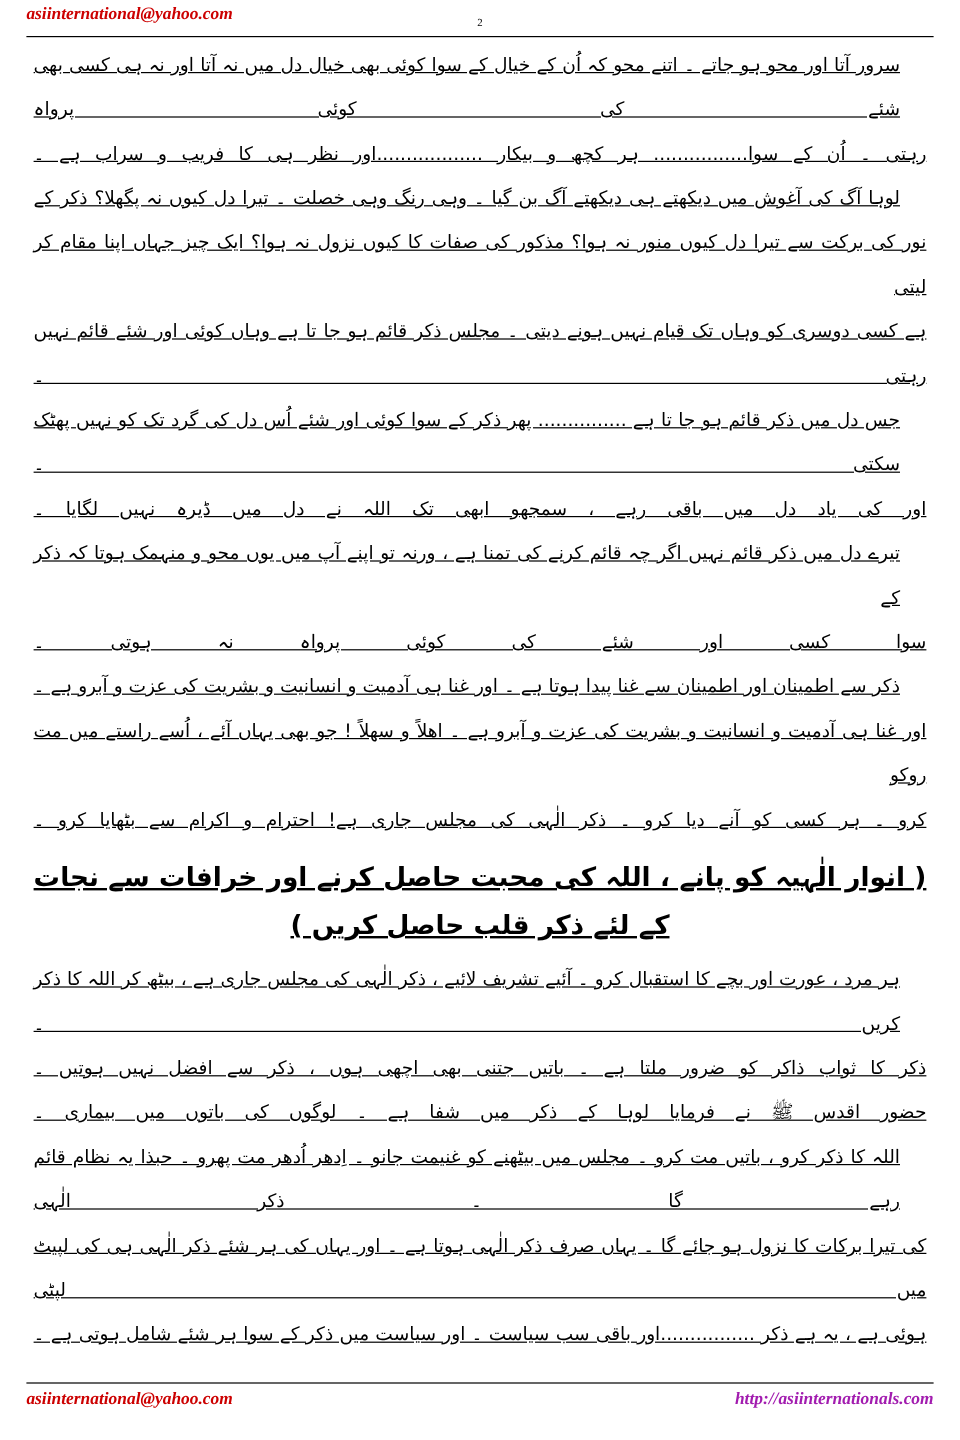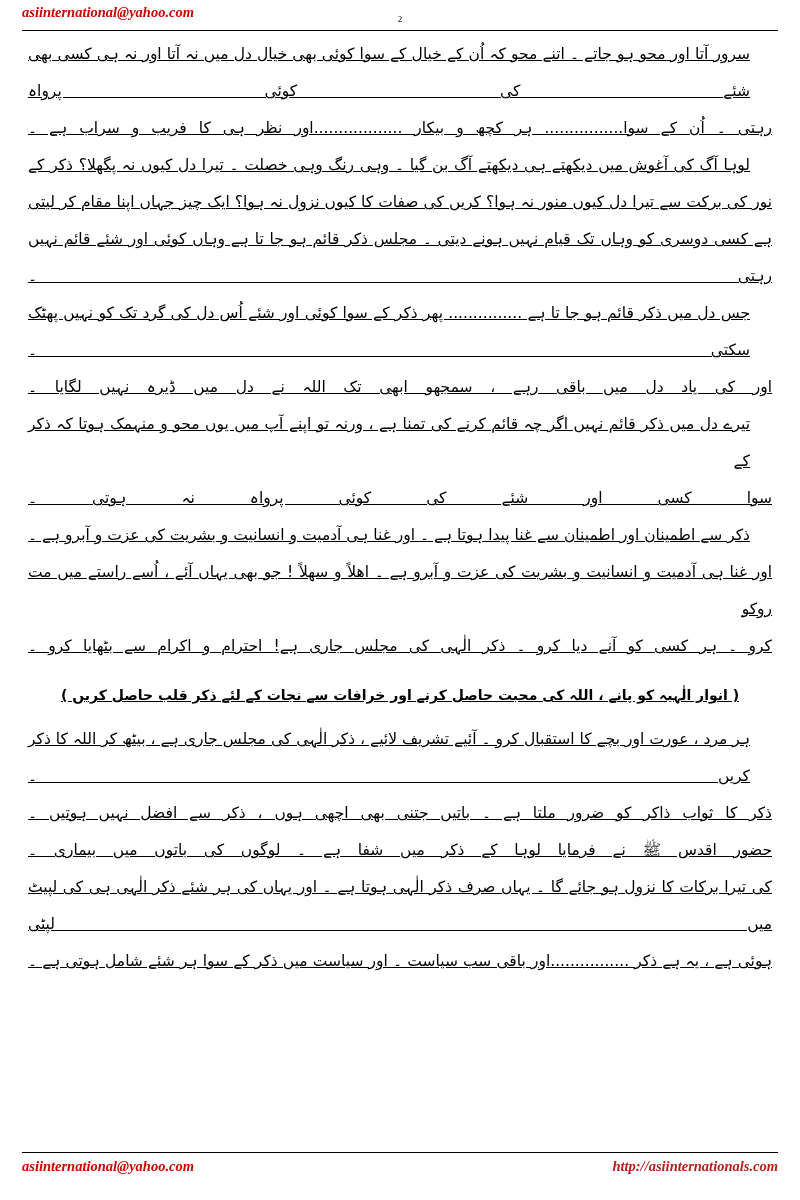--- a/index.html
+++ b/index.html
@@ -68,21 +68,21 @@
     color: #cc0000;
   }
   .bottom-url {
     position: absolute;
     top: 1158px;
     right: 22px;
     font-family: "Liberation Serif", serif;
     font-style: italic;
     font-weight: bold;
     font-size: 14.5px;
-    color: #b91c1c;
+    color: #a21caf;
   }
   
   .body-text {
     position: absolute;
     top: 36px;
     left: 28px;
     width: 744px;
     direction: rtl;
     text-align: justify;
     text-align-last: justify;
@@ -93,22 +93,21 @@
     unicode-bidi: isolate;
   }
   .para {
     margin: 0 0 0 0;
     text-align: justify;
     text-align-last: justify;
     text-decoration: underline;
   }
   .heading {
     font-weight: bold;
-    font-size: 14px;
-    text-align: center;
+    font-size: 22px;
     text-align-last: center;
     margin-top: 10px;
     margin-bottom: 6px;
     line-height: 40px;
   }
   .indent-start {
     padding-right: 22px;
   }
 </style>
 </head>
@@ -117,35 +116,36 @@
 <div class="page">
 
   <div class="top-email">asiinternational@yahoo.com</div>
   <div class="page-number">2</div>
   <div class="top-rule"></div>
 
   <div class="body-text">
     <p class="para indent-start">سرور آتا اور محو ہو جاتے ۔ اتنے محو کہ اُن کے خیال کے سوا کوئی بھی خیال دل میں نہ آتا اور نہ ہی کسی بھی شئے کی کوئی پرواہ</p>
     <p class="para">رہتی ۔ اُن کے سوا................ ہر کچھ و  بیکار ..................اور نظر ہی کا فریب و سراب ہے ۔</p>
     <p class="para indent-start">لوہا آگ کی آغوش میں دیکھتے ہی دیکھتے آگ بن گیا ۔ وہی رنگ وہی خصلت ۔ تیرا دل کیوں نہ پگھلا؟  ذکر کے</p>
-    <p class="para">نور کی برکت سے تیرا دل کیوں منور نہ ہوا؟      کریں کی صفات کا کیوں نزول نہ ہوا؟    ایک چیز جہاں اپنا مقام کر لیتی</p>
+    <p class="para">نور کی برکت سے تیرا دل کیوں منور نہ ہوا؟      مذکور کی صفات کا کیوں نزول نہ ہوا؟    ایک چیز جہاں اپنا مقام کر لیتی</p>
     <p class="para">ہے کسی دوسری کو وہاں تک قیام نہیں ہونے دیتی ۔ مجلس ذکر قائم ہو جا تا ہے وہاں کوئی اور شئے قائم نہیں رہتی ۔</p>
     <p class="para indent-start">جس دل میں ذکر قائم ہو جا تا ہے ............... پھر ذکر کے سوا کوئی اور شئے اُس دل کی گرد تک کو نہیں پھٹک سکتی ۔</p>
     <p class="para">اور کی یاد دل میں باقی رہے ،  سمجھو ابھی تک اللہ نے دل میں ڈیرہ نہیں لگایا ۔</p>
     <p class="para indent-start">تیرے دل میں ذکر قائم نہیں اگر چہ قائم کرنے کی تمنا ہے ، ورنہ تو اپنے آپ میں یوں محو و منہمک ہوتا کہ ذکر کے</p>
     <p class="para">سوا کسی اور شئے کی کوئی پرواہ نہ ہوتی ۔</p>
     <p class="para indent-start">ذکر سے اطمینان اور اطمینان سے غنا پیدا ہوتا ہے ۔ اور غنا ہی آدمیت و انسانیت و بشریت کی عزت و آبرو ہے ۔</p>
     <p class="para">اور غنا ہی آدمیت و انسانیت و بشریت کی عزت و آبرو ہے ۔ اھلاً و سھلاً ! جو بھی یہاں آئے ،  اُسے راستے میں مت روکو</p>
     <p class="para">کرو ۔  ہر کسی کو آنے دیا کرو ۔ ذکر الٰہی کی مجلس جاری ہے! احترام و اکرام سے بٹھایا کرو ۔</p>
 
     <p class="para heading">( انوار الٰہیہ کو پانے ، اللہ کی محبت حاصل کرنے اور خرافات سے نجات کے لئے ذکر قلب حاصل کریں )</p>
 
     <p class="para indent-start">ہر مرد ، عورت اور بچے کا استقبال کرو ۔  آئیے تشریف لائیے ،  ذکر الٰہی کی مجلس جاری ہے ،  بیٹھ کر اللہ کا ذکر کریں ۔</p>
     <p class="para">ذکر کا ثواب ذاکر کو ضرور ملتا ہے ۔ باتیں جتنی بھی اچھی ہوں ،  ذکر سے افضل نہیں ہوتیں ۔</p>
     <p class="para">حضور اقدس ﷺ نے فرمایا لوہا کے ذکر میں شفا ہے ۔ لوگوں کی باتوں میں بیماری ۔</p>
+    <p class="para indent-start">اللہ کا ذکر کرو ،  باتیں مت کرو ۔ مجلس میں بیٹھنے کو غنیمت جانو ۔   اِدھر اُدھر مت پھرو ۔  حبذا یہ نظام قائم رہے گا ۔ ذکر الٰہی</p>
     <p class="para">کی تیرا برکات کا نزول ہو جائے گا ۔ یہاں صرف ذکر الٰہی ہوتا ہے ۔ اور یہاں کی ہر شئے ذکر الٰہی ہی کی لپیٹ میں لپٹی</p>
     <p class="para">ہوئی ہے ،  یہ ہے ذکر ................اور باقی سب سیاست ۔  اور سیاست میں ذکر کے سوا ہر شئے شامل ہوتی ہے ۔</p>
 
   </div>
 
   <div class="bottom-rule"></div>
   <div class="bottom-email">asiinternational@yahoo.com</div>
   <div class="bottom-url">http://asiinternationals.com</div>
 
 </div>

